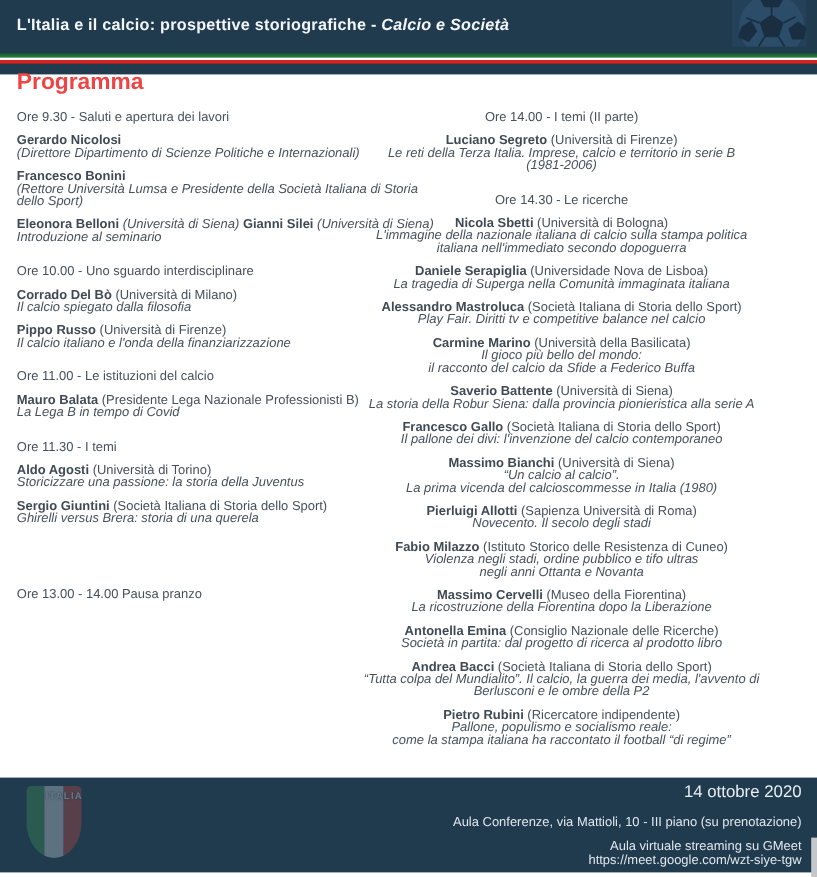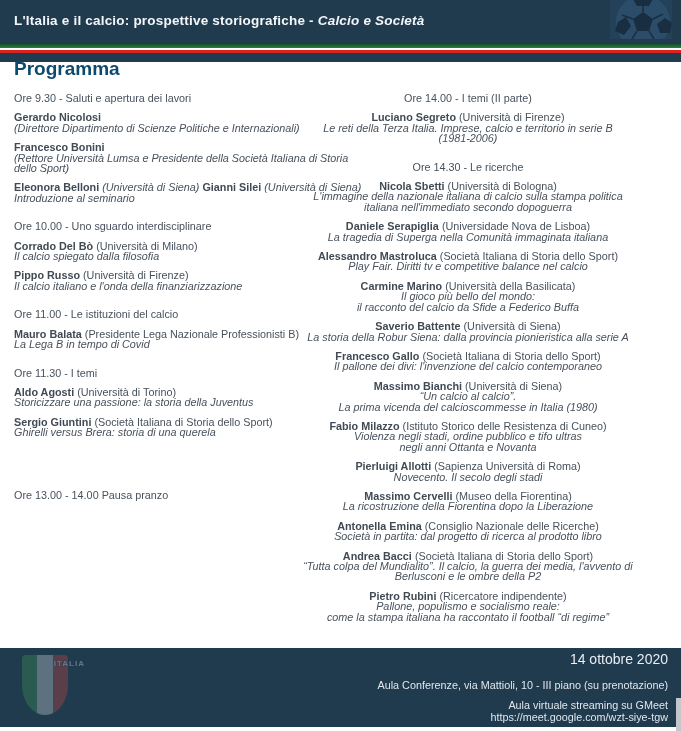--- a/index.html
+++ b/index.html
@@ -23,21 +23,21 @@
     position:absolute;right:9px;top:0;width:62px;height:39px;
     background:#24415a;overflow:hidden;
   }
   
   .stripe-green{position:absolute;left:0;top:44px;width:681px;height:4px;background:linear-gradient(#17502b,#27813f);}
   .stripe-white{position:absolute;left:0;top:48px;width:681px;height:2px;background:#ffffff;}
   .stripe-red{position:absolute;left:0;top:50px;width:681px;height:3px;background:#d8231f;}
   
   .page-title{
     position:absolute;left:14px;top:58px;
-    font-size:19px;font-weight:bold;color:#0c4a6e;
+    font-size:19px;font-weight:bold;color:#ef4444;
   }
   .col{
     position:absolute;top:93px;width:400px;
     font-size:10.8px;line-height:10.4px;
   }
   .col-left{left:14px;text-align:left;}
   .col-right{right:13px;text-align:center;}
   .time{margin-top:18px;color:#47515c;}
   .time.first{margin-top:0;}
   .time.gap-xl{margin-top:52px;}
@@ -70,21 +70,21 @@
   .badge-shield{
     position:absolute;left:0;top:0;width:46px;height:60px;
     border-radius:4px 4px 50% 50%;overflow:hidden;background:#2a4660;
     display:flex;
   }
   .badge-stripe{flex:1;height:100%;}
   .badge-stripe.g{background:#3f9e57;}
   .badge-stripe.w{background:#dfe5ea;}
   .badge-stripe.r{background:#cf4b44;}
   .badge-label{
-    position:absolute;left:0;top:4px;width:63px;text-align:right;
+    position:absolute;left:0;top:4px;width:63px;text-align:center;
     font-size:8px;font-weight:bold;letter-spacing:1px;color:#f2f5f8;
     text-shadow:0 0 2px #203a4e;
   }
   
   .scrollbar-thumb{
     position:absolute;right:0;top:698px;width:5px;height:33px;
     background:#c3c7cb;
   }
 </style>
 </head>
@@ -178,26 +178,26 @@
     </div>
     <div class="entry">
       <div><span class="b">Francesco Gallo </span><span>(Società Italiana di Storia dello Sport)</span></div>
       <div class="sub">Il pallone dei divi: l'invenzione del calcio contemporaneo</div>
     </div>
     <div class="entry">
       <div><span class="b">Massimo Bianchi </span><span>(Università di Siena)</span></div>
       <div class="sub">“Un calcio al calcio”.<br>La prima vicenda del calcioscommesse in Italia (1980)</div>
     </div>
     <div class="entry">
+      <div><span class="b">Pierluigi Allotti </span><span>(Sapienza Università di Roma)</span></div>
+      <div class="sub">Novecento. Il secolo degli stadi</div>
+    </div>
+    <div class="entry">
       <div><span class="b">Fabio Milazzo </span><span>(Istituto Storico delle Resistenza di Cuneo)</span></div>
       <div class="sub">Violenza negli stadi, ordine pubblico e tifo ultras<br>negli anni Ottanta e Novanta</div>
-    </div>
-    <div class="entry">
-      <div><span class="b">Pierluigi Allotti </span><span>(Sapienza Università di Roma)</span></div>
-      <div class="sub">Novecento. Il secolo degli stadi</div>
     </div>
     <div class="entry">
       <div><span class="b">Massimo Cervelli </span><span>(Museo della Fiorentina)</span></div>
       <div class="sub">La ricostruzione della Fiorentina dopo la Liberazione</div>
     </div>
     <div class="entry">
       <div><span class="b">Antonella Emina </span><span>(Consiglio Nazionale delle Ricerche)</span></div>
       <div class="sub">Società in partita: dal progetto di ricerca al prodotto libro</div>
     </div>
     <div class="entry">

